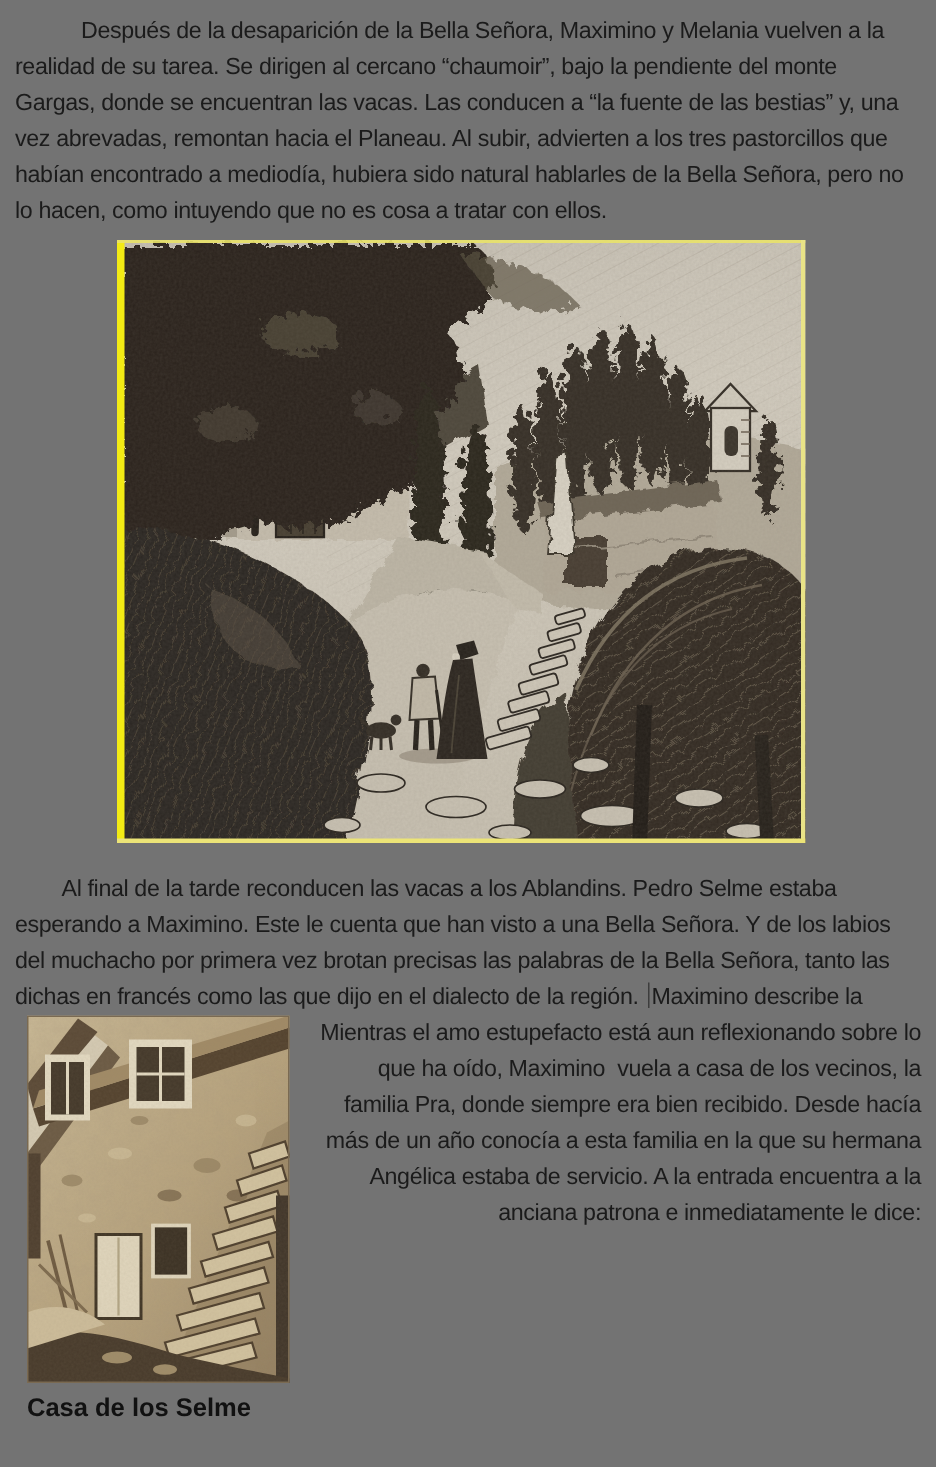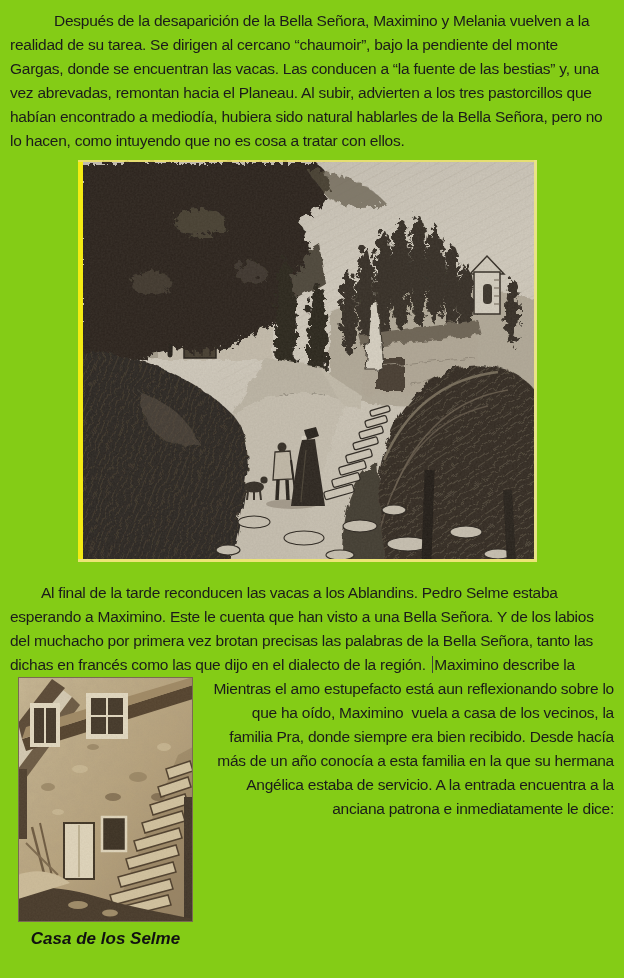--- a/index.html
+++ b/index.html
@@ -1,26 +1,26 @@
 <!DOCTYPE html>
 <html><head>
 <meta charset="utf-8">
 <style>
   html,body{margin:0;padding:0;background:#ffffff;}
   body{width:624px;font-family:"Liberation Sans","DejaVu Sans",sans-serif;color:#1b1b1b;}
-  .page{position:relative;width:624px;height:978px;overflow:hidden;box-sizing:border-box;padding:9px 10px 0 10px;background:#84cc16;}
+  .page{position:relative;width:624px;height:978px;overflow:hidden;box-sizing:border-box;padding:9px 10px 0 10px;background:#737373;}
   .para{margin:0;font-size:15.5px;line-height:24px;letter-spacing:-0.25px;white-space:pre-wrap;}
   .para.p1{text-indent:44px;margin-bottom:7px;}
   .para.p2full{text-indent:31px;margin-top:16px;}
   .para.centered{text-align:right;}
   .fig-main{margin:0 0 19px 68px;width:459px;height:402px;line-height:0;}
   .wrap-row{display:flex;align-items:flex-start;}
   .photo-fig{margin:0 16px 0 8px;width:175px;flex:0 0 auto;}
   .photo-fig svg{display:block;}
-  .caption{font-weight:bold;font-size:17px;letter-spacing:0;text-align:center;margin-top:7px;color:#111;font-style:italic;}
+  .caption{font-weight:bold;font-size:17px;letter-spacing:0;margin-top:7px;color:#111;}
   .col{flex:1 1 auto;min-width:0;}
   .col .para.rest{margin-bottom:13px;}
   .caret{display:inline-block;width:1.6px;height:17px;background:#3d3d3d;vertical-align:-3px;margin:0 1px 0 2px;}
 </style>
 </head>
 <body>
 
 <div class="page">
 
   <p class="para p1">Después de la desaparición de la Bella Señora, Maximino y Melania vuelven a la realidad de su tarea. Se dirigen al cercano “chaumoir”, bajo la pendiente del monte Gargas, donde se encuentran las vacas. Las conducen a “la fuente de las bestias” y, una vez abrevadas, remontan hacia el Planeau. Al subir, advierten a los tres pastorcillos que habían encontrado a mediodía, hubiera sido natural hablarles de la Bella Señora, pero no lo hacen, como intuyendo que no es cosa a tratar con ellos.</p>

